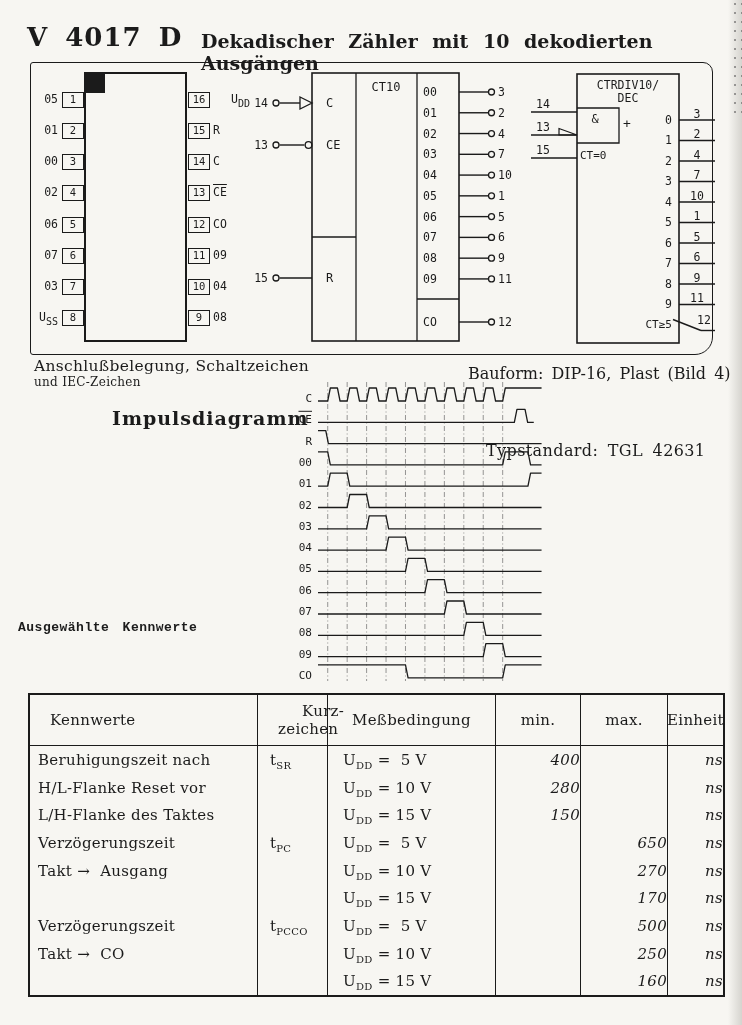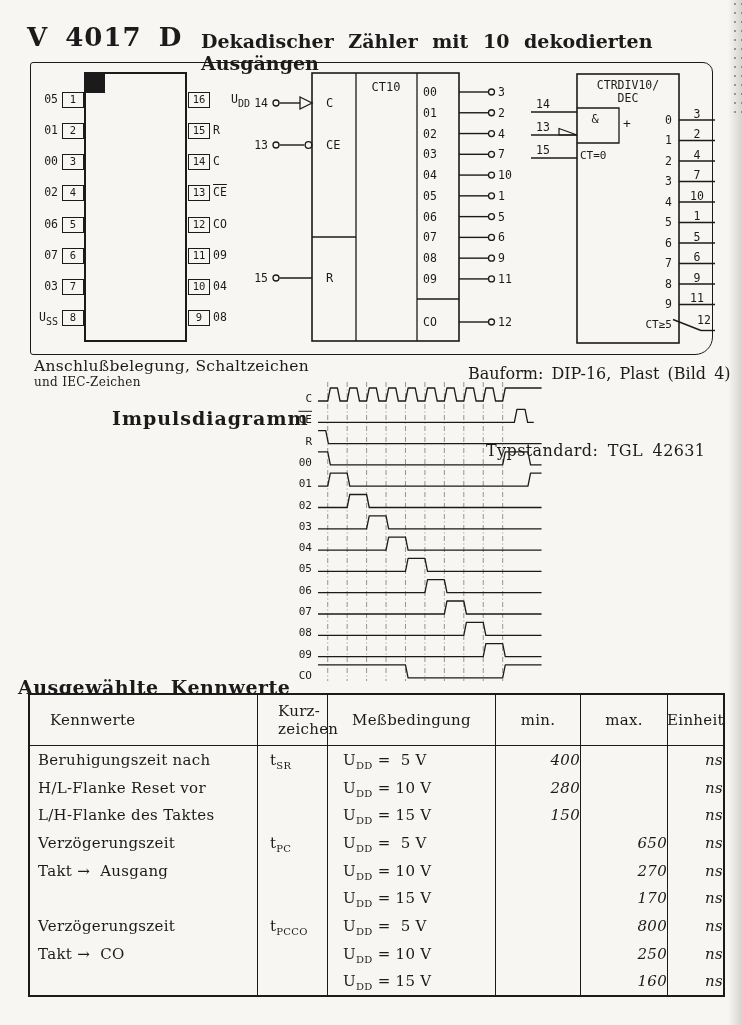--- a/index.html
+++ b/index.html
@@ -19,21 +19,21 @@
   #panel{
     left:30px; top:62px; width:681px; height:291px;
     border:1.8px solid var(--ink);
     border-radius:3px 10px 18px 3px;
   }
   #caption1{left:34px; top:357px; font-size:15.5px; letter-spacing:0.3px;}
   #caption2{left:34px; top:375px; font-size:12px; letter-spacing:0.3px;}
   #bauform{left:468px; top:364px; font-size:16px; word-spacing:3px;}
   #typstandard{left:486px; top:393px; font-size:16px; word-spacing:4px; letter-spacing:0.4px;margin-top:48px;}
   #impulsdiagramm{left:112px; top:407px; font-size:19px; font-weight:600; letter-spacing:1px;}
-  #kennwerte-heading{left:18px; top:676px; font-size:19px; font-weight:bold; word-spacing:5px; letter-spacing:0.5px;}
+  #kennwerte-heading{left:18px; top:620px; font-size:13px; font-weight:bold; word-spacing:5px; letter-spacing:0.5px;font-family:Liberation Mono, monospace;}
   
   .pin-box{
     position:absolute; width:22px; height:16px;
     border:1.6px solid var(--ink); box-sizing:border-box;
     font-family:"DejaVu Sans Mono", monospace; font-size:10.5px;
     text-align:center; line-height:13px; background:var(--paper);
   }
   .pin-lab{
     position:absolute; height:16px;
     font-family:"DejaVu Sans Mono", monospace; font-size:11.5px; line-height:15px;
@@ -279,21 +279,21 @@
       <text x="46" y="300.90000000000003" text-anchor="end" font-family="&quot;DejaVu Sans Mono&quot;, monospace" font-size="11">CO</text>
     </svg>
 
   <div class="abs" id="kennwerte-heading">Ausgewählte Kennwerte</div>
 
   <div class="abs" id="kennwerte-table">
       <div class="th left">
         <span>Kennwerte</span>
       </div>
       <div class="th left cb">
-        <span style="display: block;">Kurz-</span>
+        <span style="display: block; margin-left: 24px;">Kurz-</span>
         <span style="display: block;">zeichen</span>
       </div>
       <div class="th cb">
         <span>Meßbedingung</span>
       </div>
       <div class="th cb">
         <span>min.</span>
       </div>
       <div class="th cb">
         <span>max.</span>
@@ -407,21 +407,21 @@
       <div class="td cb pl10">
         <span><span>t</span><span class="sub">PCCO</span></span>
       </div>
       <div class="td cb pl14">
         <span><span>U</span><span class="sub">DD</span><span class="pre"> =  5 V</span></span>
       </div>
       <div class="td cb ctr">
         <span></span>
       </div>
       <div class="td cb ctr">
-        <span>800</span>
+        <span>500</span>
       </div>
       <div class="td cb ctr">
         <span>ns</span>
       </div>
       <div class="td pl8">
         <span class="pre">Takt →  CO</span>
       </div>
       <div class="td cb pl10"></div>
       <div class="td cb pl14">
         <span><span>U</span><span class="sub">DD</span><span class="pre"> = 10 V</span></span>

